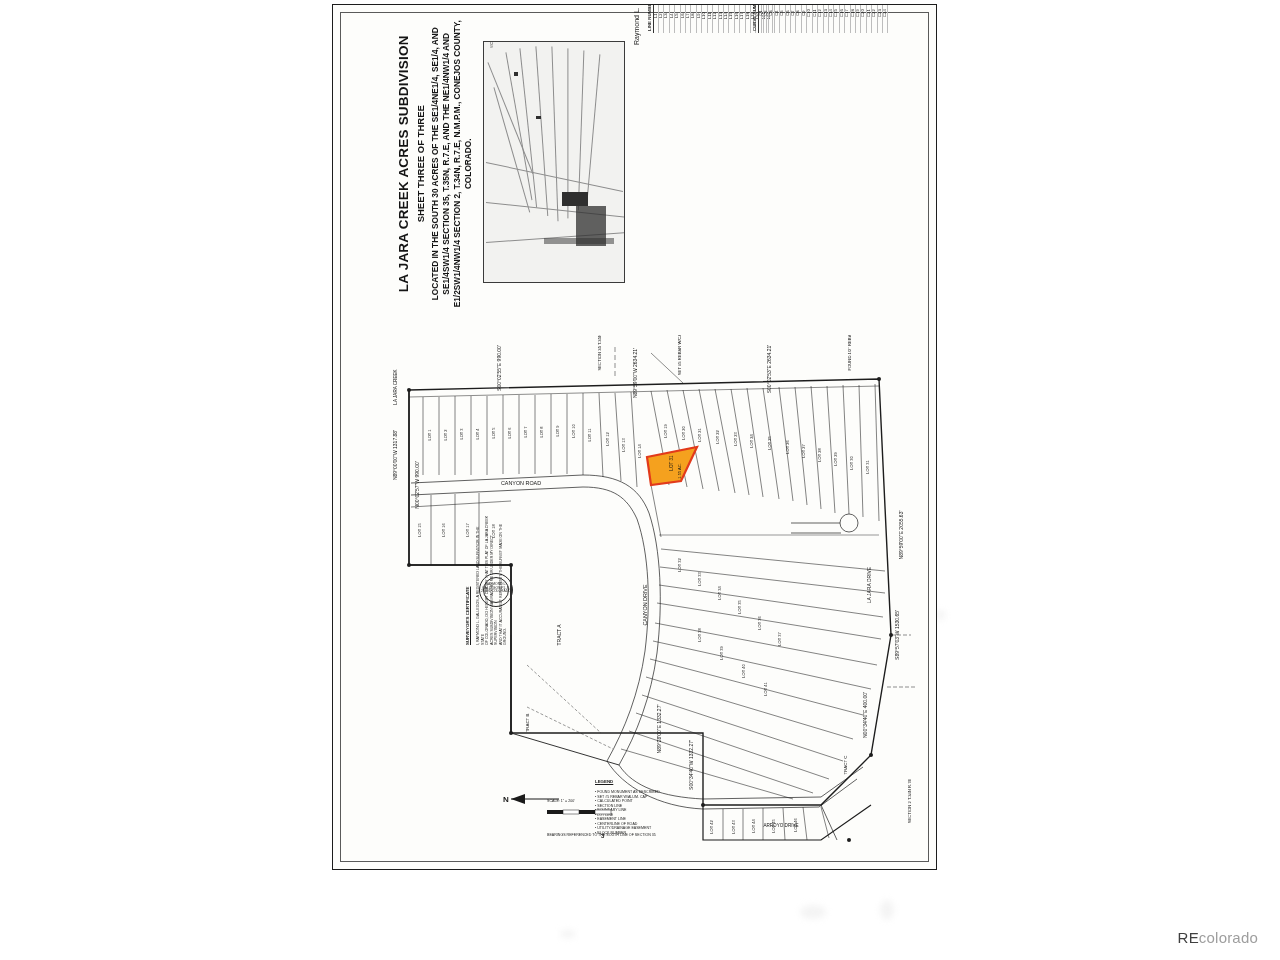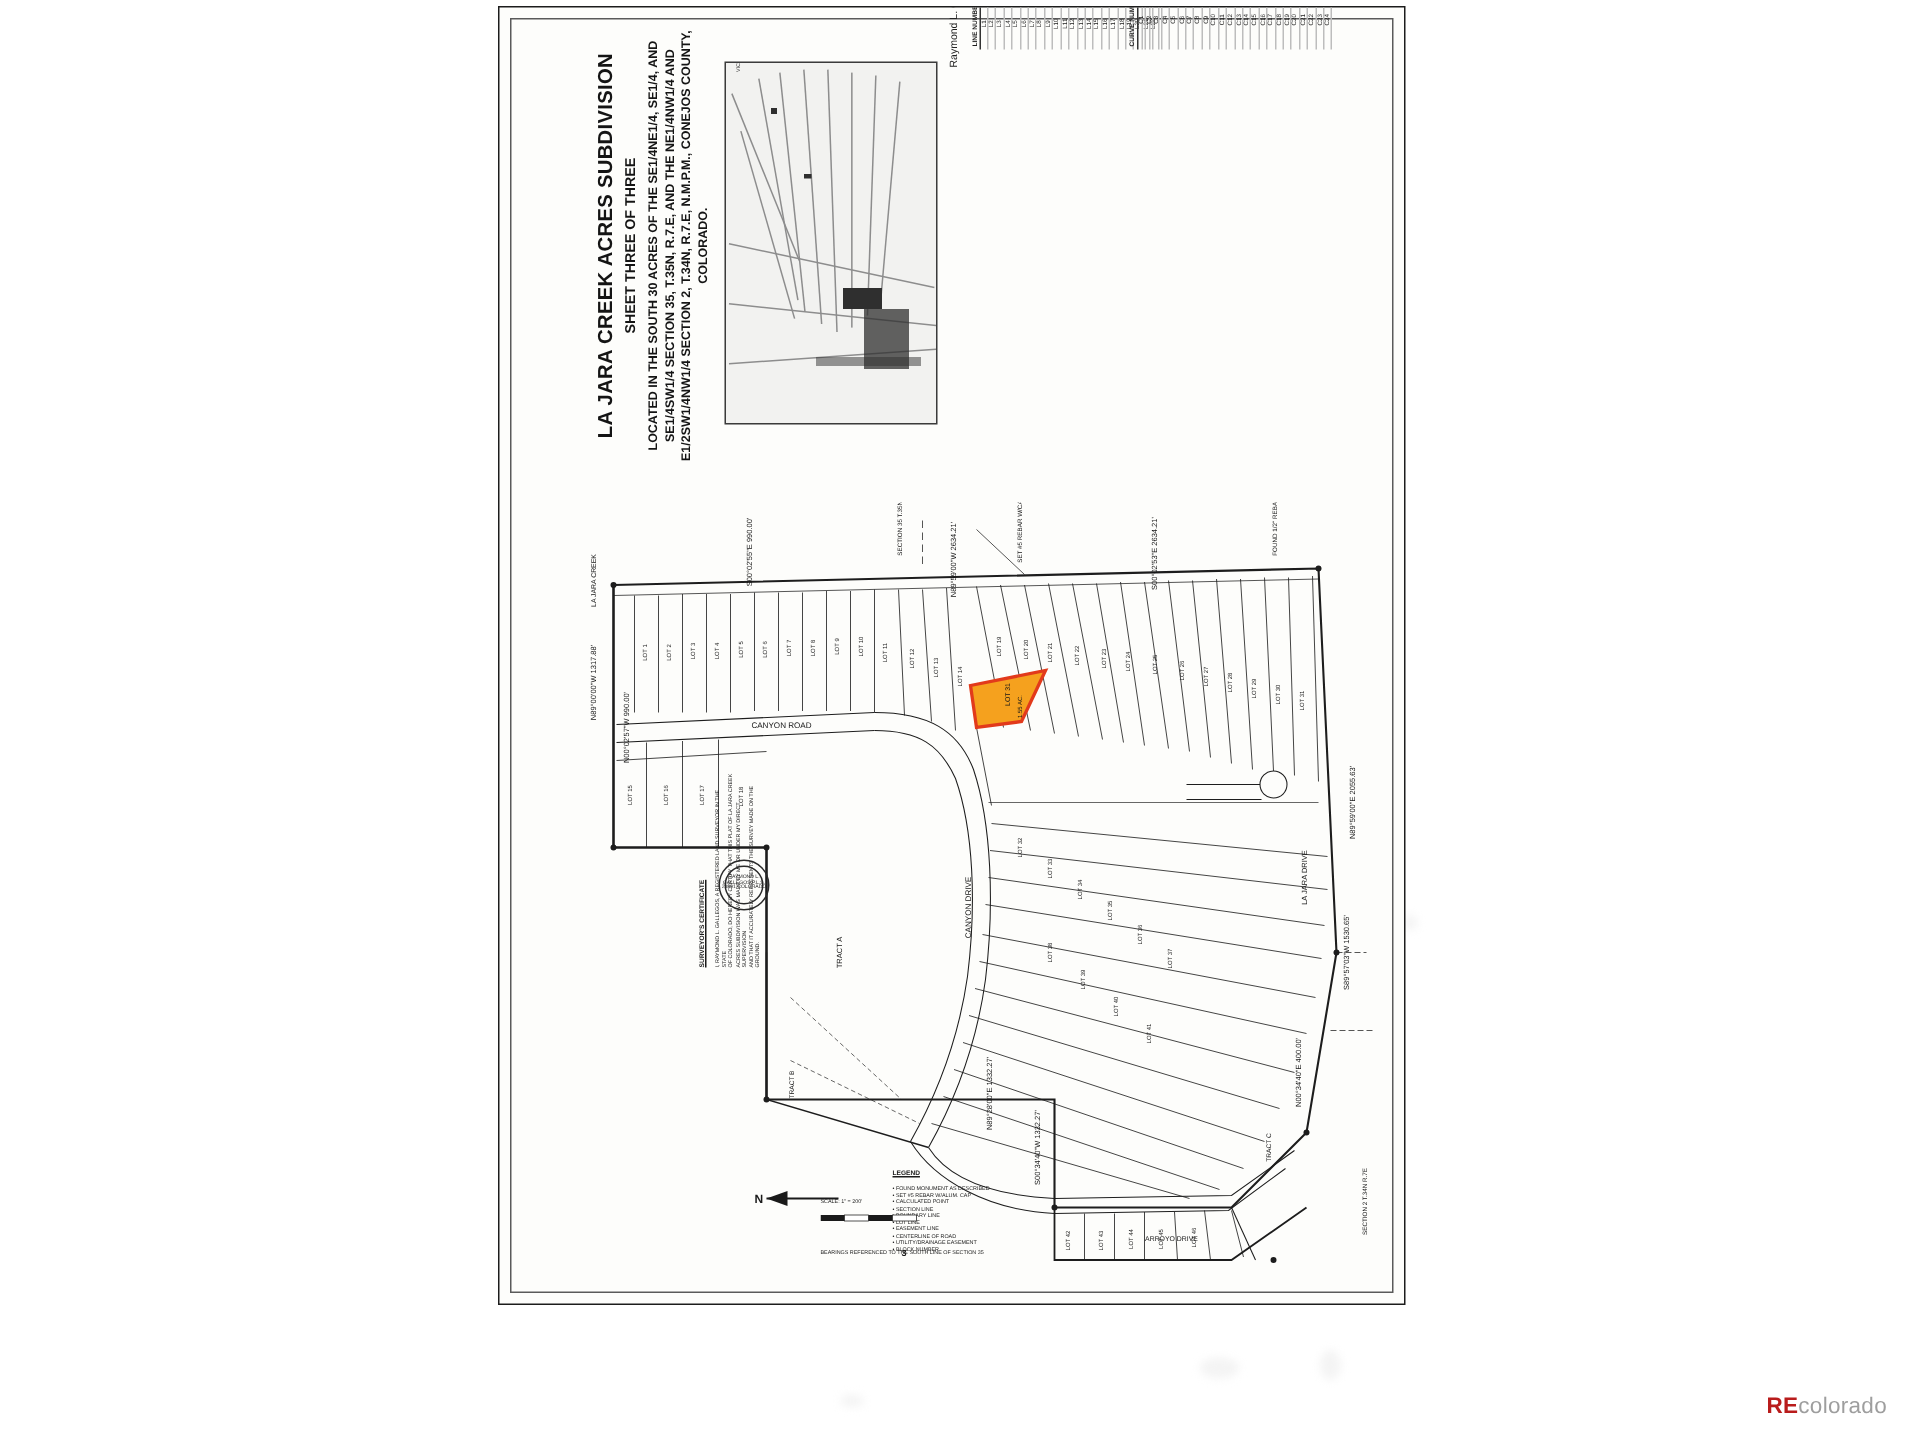--- a/index.html
+++ b/index.html
@@ -200,21 +200,21 @@
   
   .watermark {
     position: absolute;
     right: 22px;
     bottom: 14px;
     font-size: 15px;
     color: #9e9e9e;
     letter-spacing: 0.2px;
     font-family: "Liberation Sans", sans-serif;
   }
-  .watermark b { color: #b91c1c; font-weight: bold; }
+  .watermark b { color: #404040; font-weight: normal; }
 
   
   .blotch {
     position: absolute;
     background: #f4f4f4;
     border-radius: 50%;
     filter: blur(3px);
   }
 </style>
 </head>

